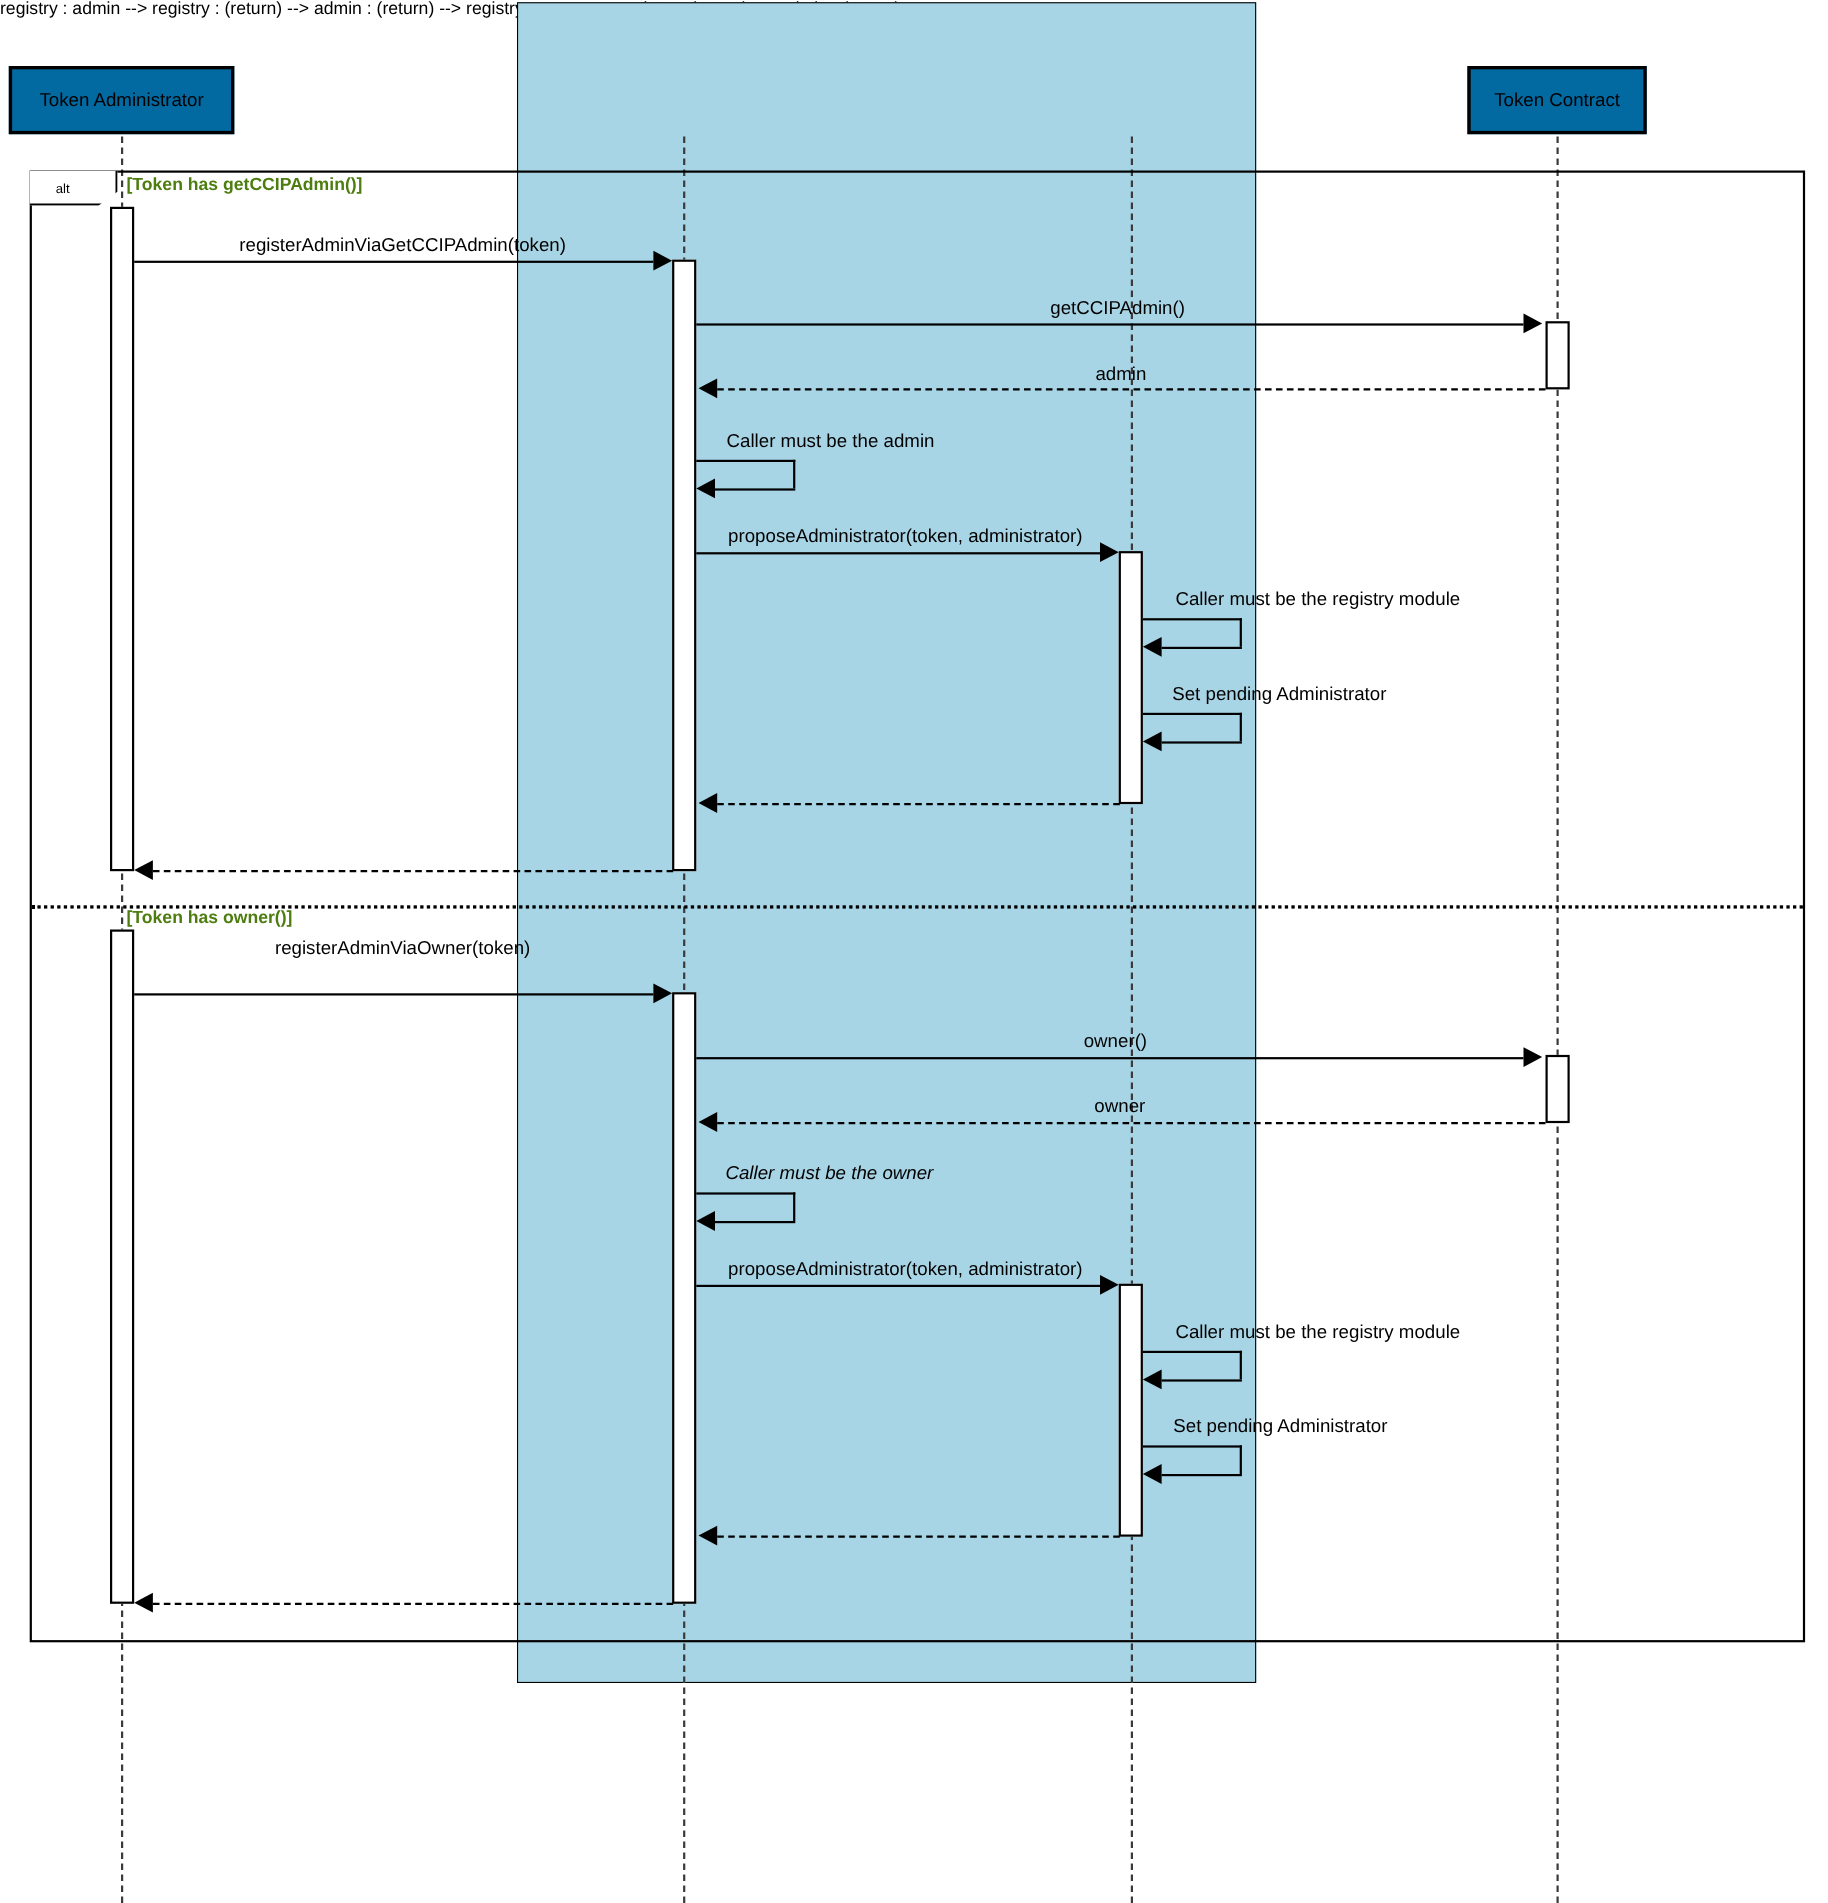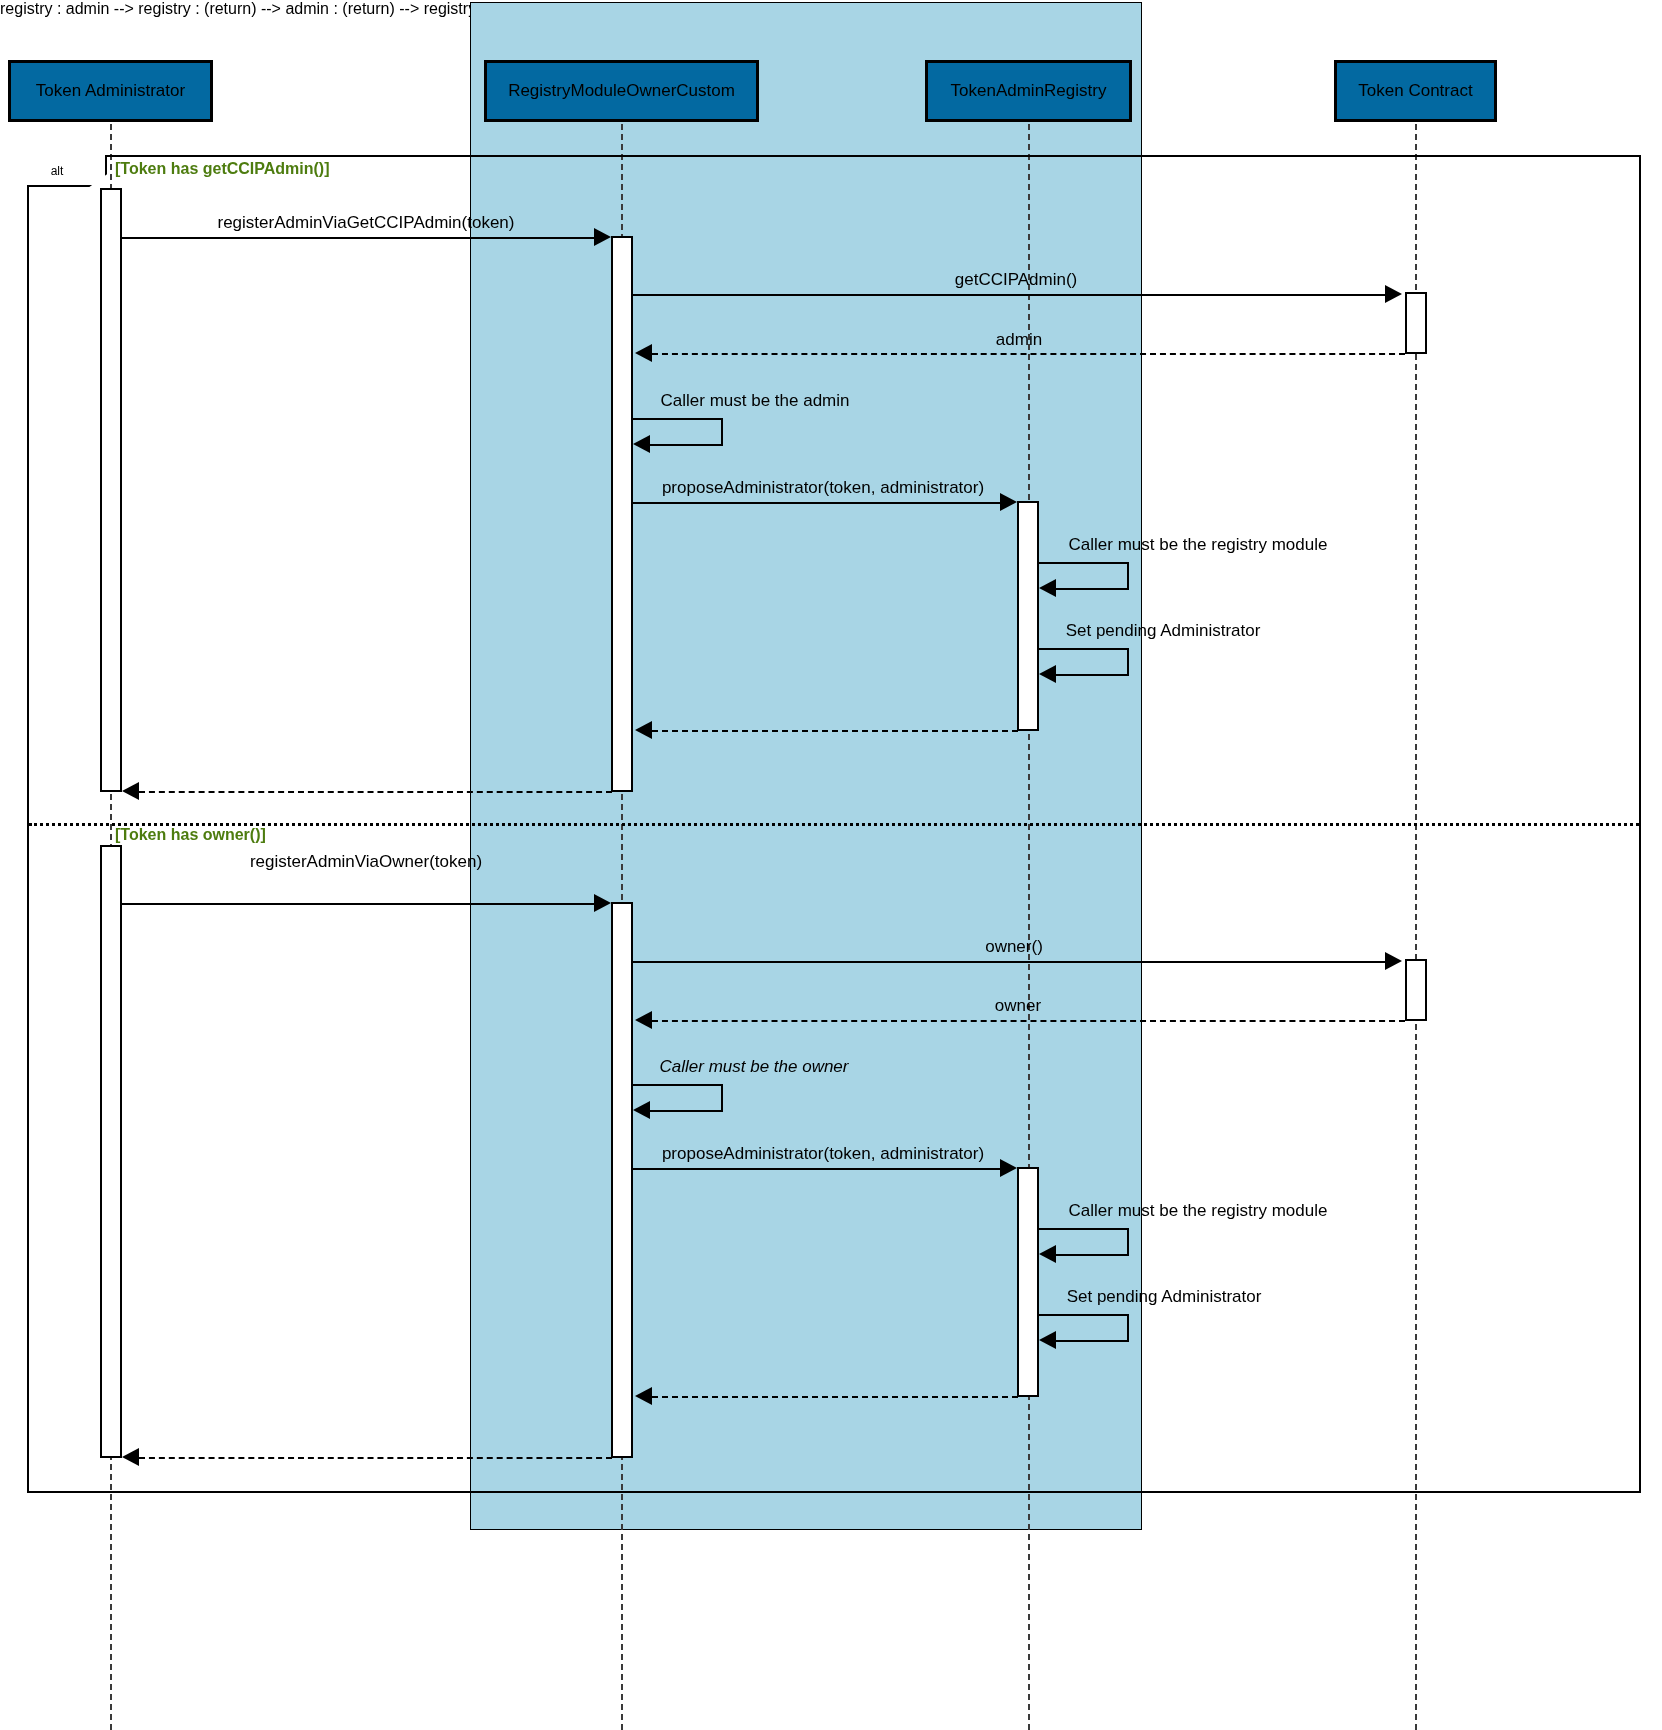--- a/index.html
+++ b/index.html
@@ -44,26 +44,20 @@
 
   
   <div class="lifeline" style="left:110px;top:124px;height:1606px;"></div>
   <div class="lifeline" style="left:621px;top:124px;height:1606px;"></div>
   <div class="lifeline" style="left:1028px;top:124px;height:1606px;"></div>
   <div class="lifeline" style="left:1415px;top:124px;height:1606px;"></div>
 
   
   <div class="actor" style="left:8px;top:60px;width:205px;height:62px;">
     <span>Token Administrator</span>
-  </div>
-  <div class="actor" style="left:484px;top:60px;width:275px;height:62px;">
-    <span>RegistryModuleOwnerCustom</span>
-  </div>
-  <div class="actor" style="left:925px;top:60px;width:207px;height:62px;">
-    <span>TokenAdminRegistry</span>
   </div>
   <div class="actor" style="left:1334px;top:60px;width:163px;height:62px;">
     <span>Token Contract</span>
   </div>
 
   
   <div class="frame" style="left:27px;top:155px;width:1614px;height:1338px;"></div>
 
   
   <div style="position:absolute;left:27px;top:155px;width:80px;height:32px;background:#fff;

